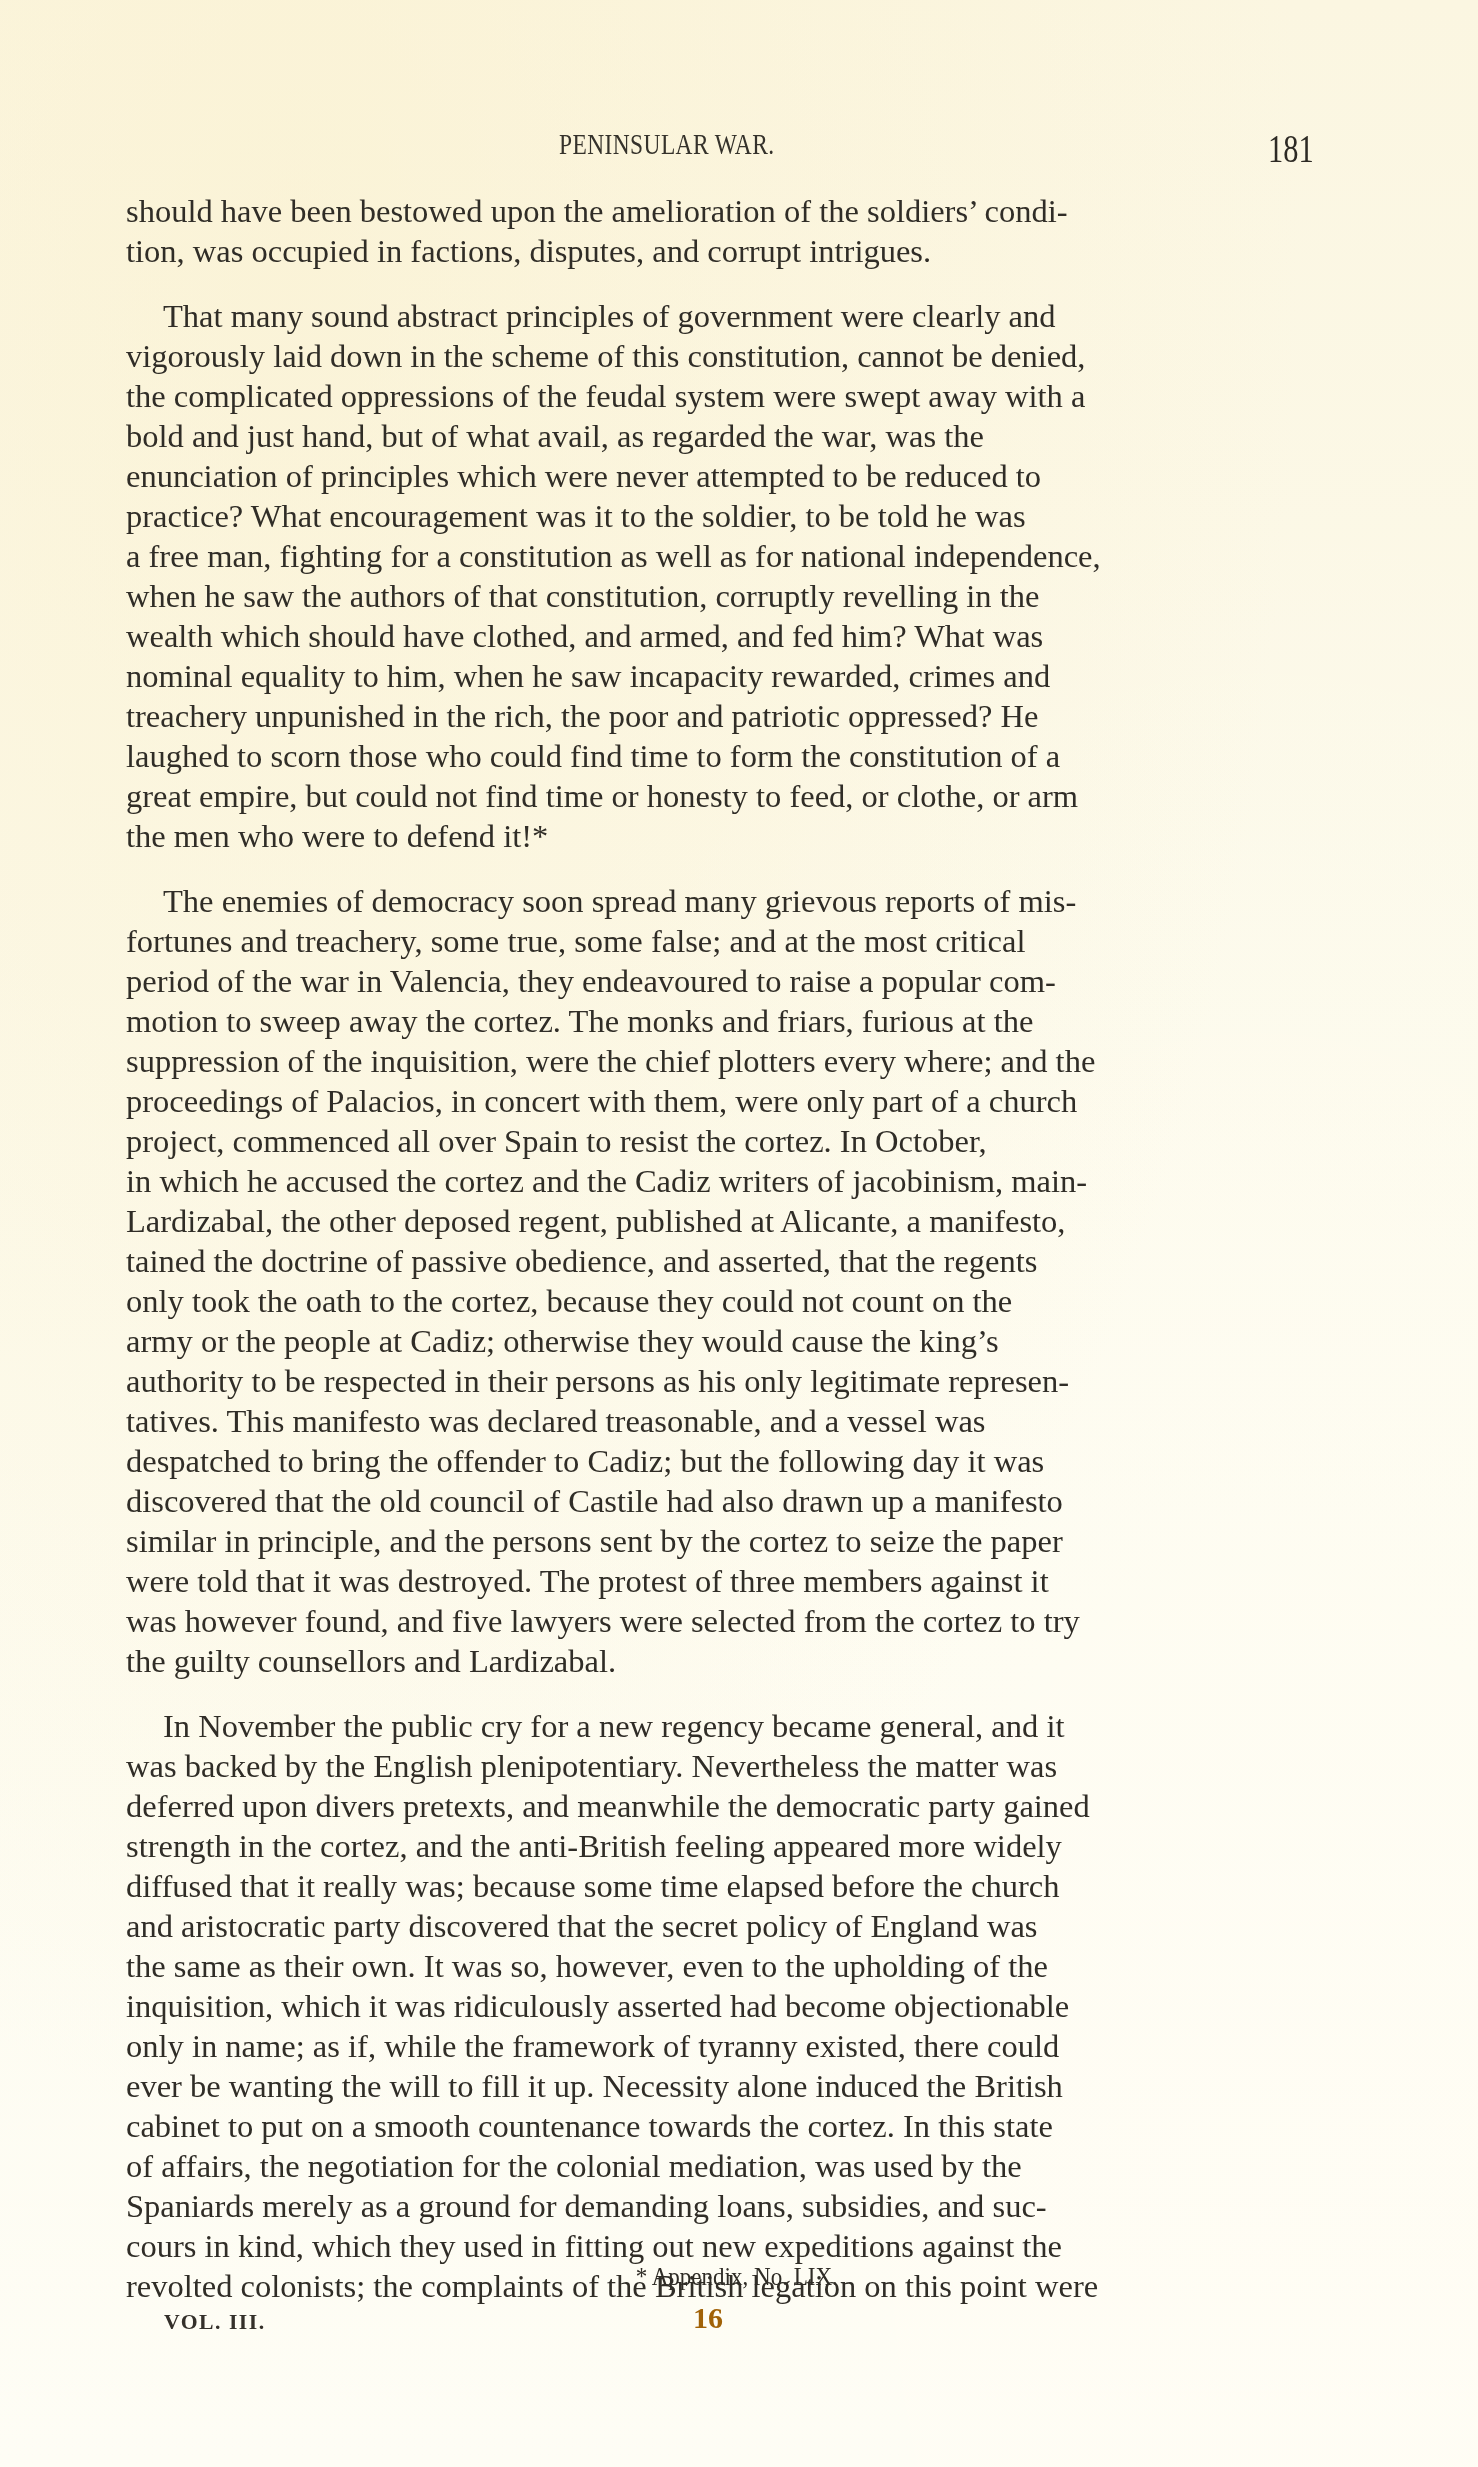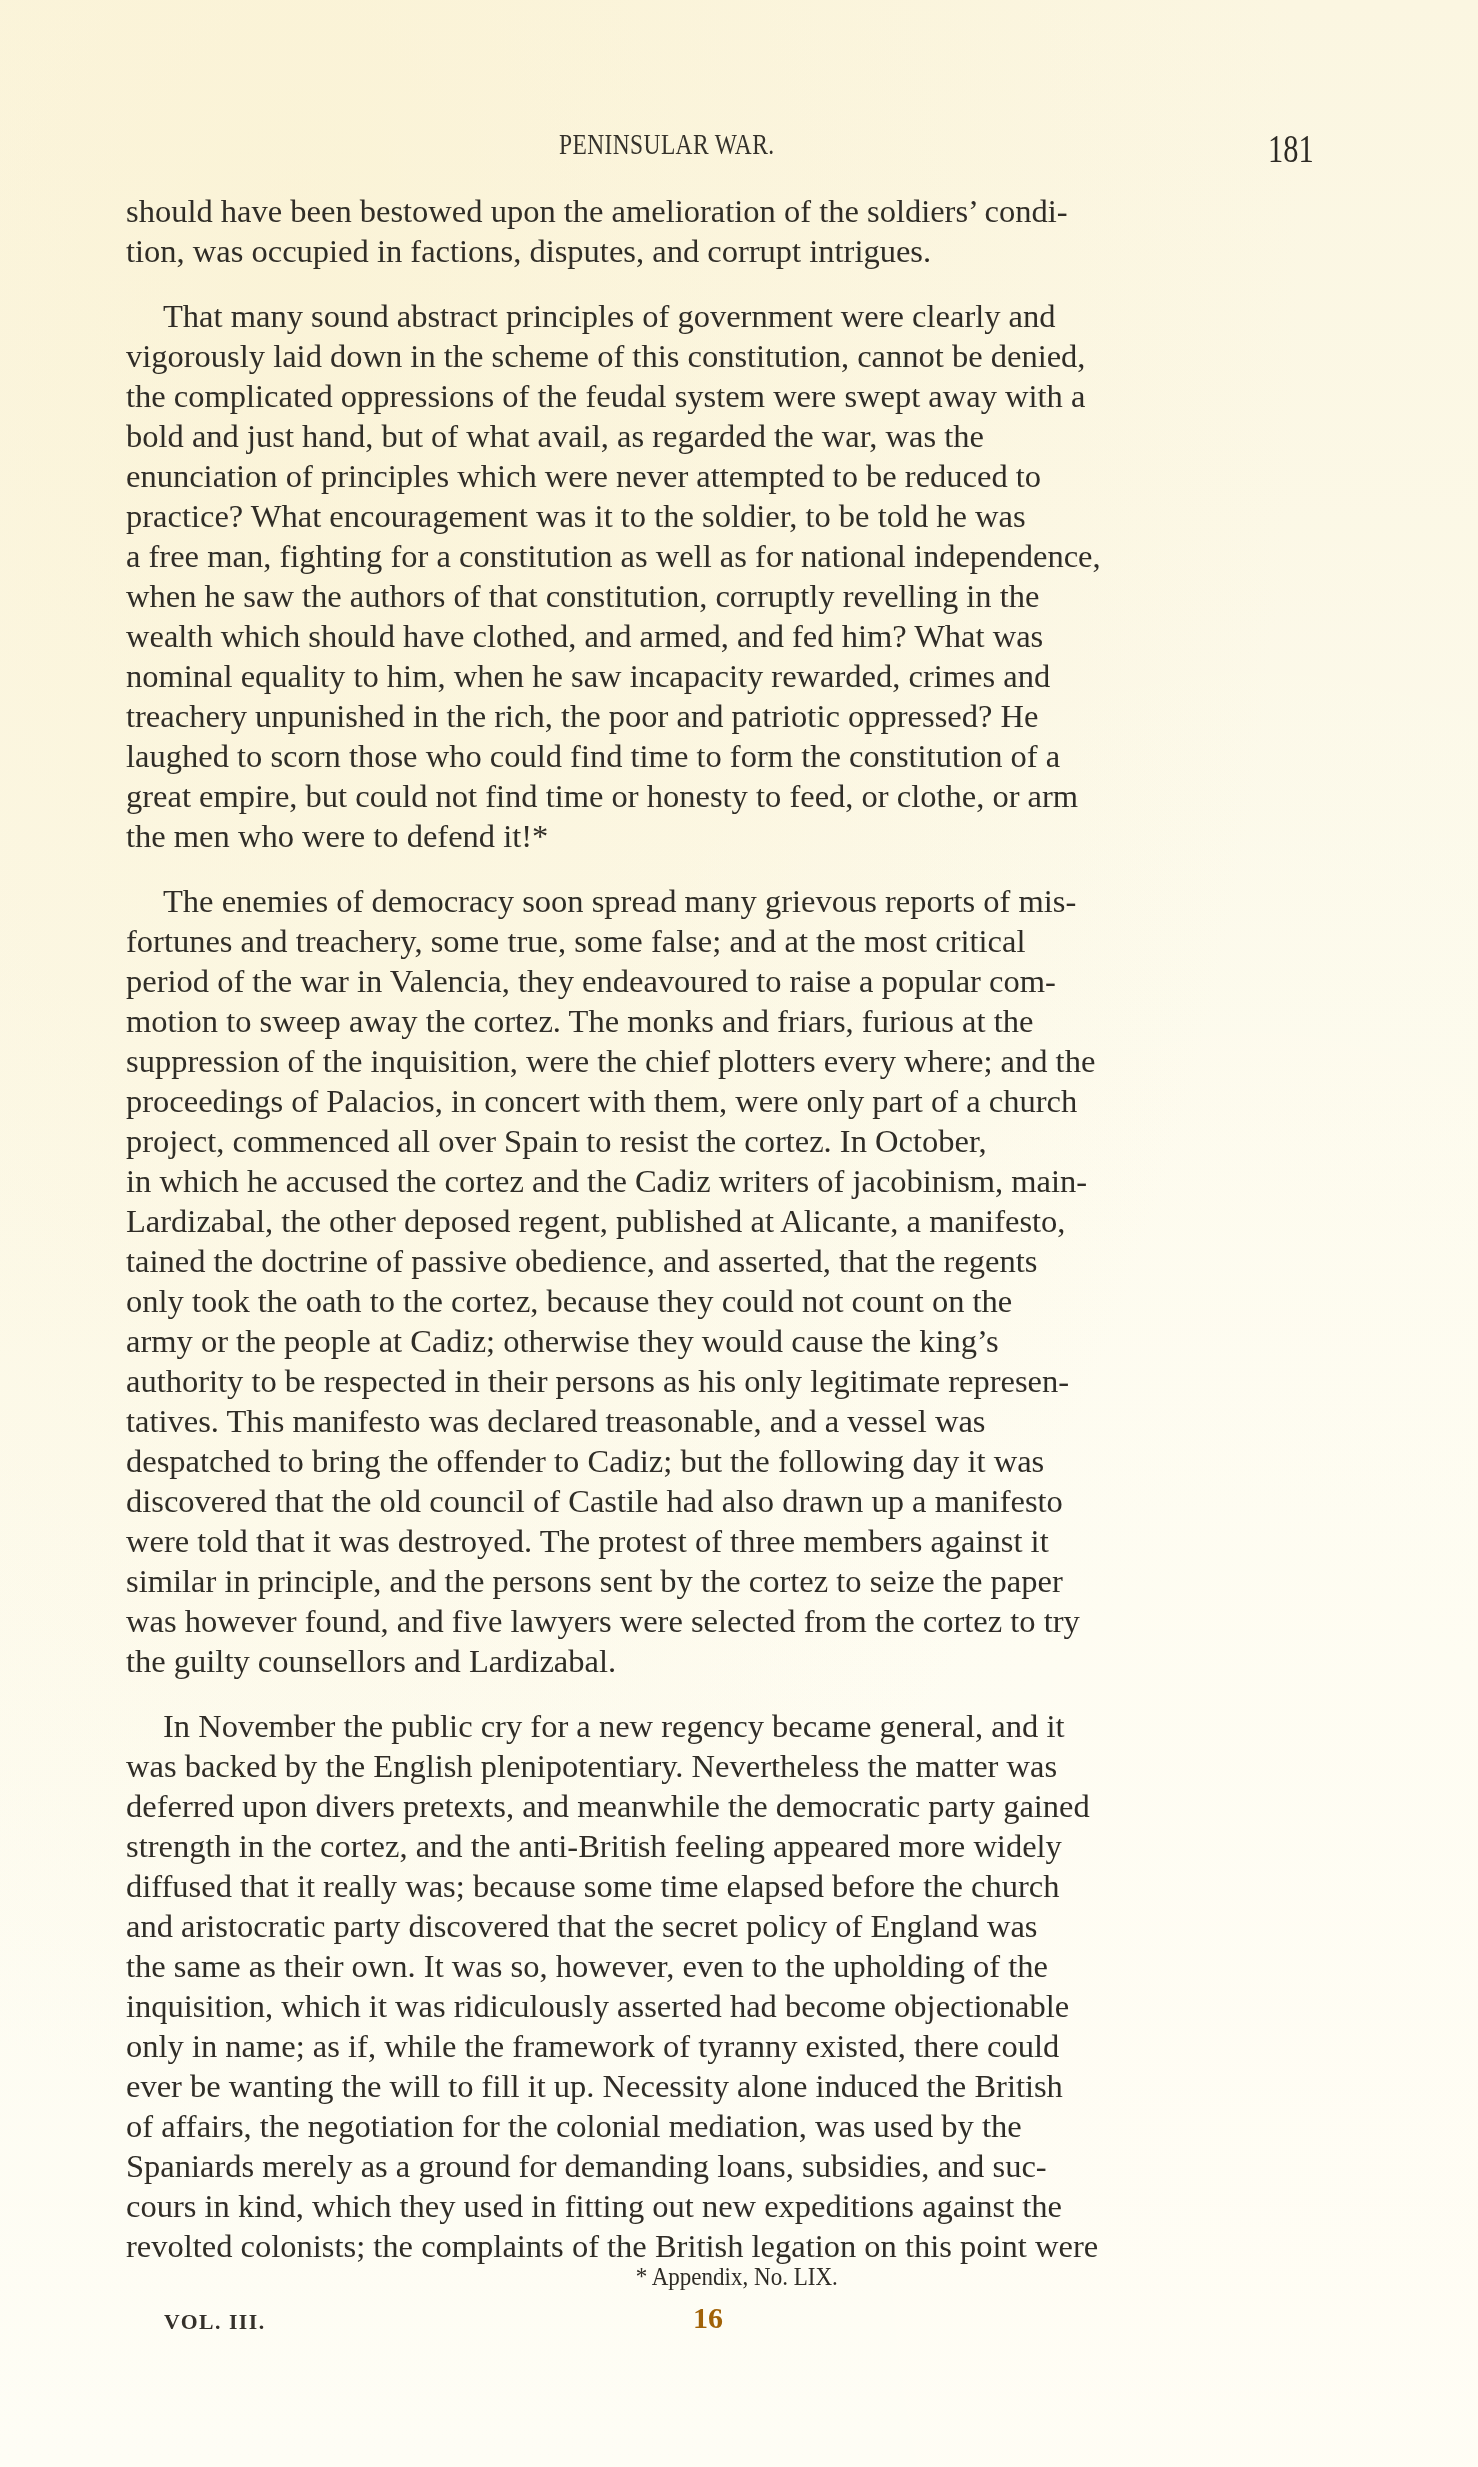--- a/index.html
+++ b/index.html
@@ -149,34 +149,35 @@
     <span class="line" style="word-spacing: 0px; text-align-last: left; text-align: left;">project, commenced all over Spain to resist the cortez. In October,</span>
     <span class="line" style="word-spacing: 0px; text-align-last: left; text-align: left;">in which he accused the cortez and the Cadiz writers of jacobinism, main-</span>
     <span class="line" style="word-spacing: 0px; text-align-last: left; text-align: left;">Lardizabal, the other deposed regent, published at Alicante, a manifesto,</span>
     <span class="line" style="word-spacing: 0px; text-align-last: left; text-align: left;">tained the doctrine of passive obedience, and asserted, that the regents</span>
     <span class="line" style="word-spacing: 0px; text-align-last: left; text-align: left;">only took the oath to the cortez, because they could not count on the</span>
     <span class="line" style="word-spacing: 0px; text-align-last: left; text-align: left;">army or the people at Cadiz; otherwise they would cause the king’s</span>
     <span class="line" style="word-spacing: 0px; text-align-last: left; text-align: left;">authority to be respected in their persons as his only legitimate represen-</span>
     <span class="line" style="word-spacing: 0px; text-align-last: left; text-align: left;">tatives. This manifesto was declared treasonable, and a vessel was</span>
     <span class="line" style="word-spacing: 0px; text-align-last: left; text-align: left;">despatched to bring the offender to Cadiz; but the following day it was</span>
     <span class="line" style="word-spacing: 0px; text-align-last: left; text-align: left;">discovered that the old council of Castile had also drawn up a manifesto</span>
+    <span class="line" style="word-spacing: 0px; text-align-last: left; text-align: left;">similar in principle, and the persons sent by the cortez to seize the paper</span>
     <span class="line" style="word-spacing: 0px; text-align-last: left; text-align: left;">were told that it was destroyed. The protest of three members against it</span>
-    <span class="line" style="word-spacing: 0px; text-align-last: left; text-align: left;">similar in principle, and the persons sent by the cortez to seize the paper</span>
     <span class="line" style="word-spacing: 0px; text-align-last: left; text-align: left;">was however found, and five lawyers were selected from the cortez to try</span>
     <span class="line last">the guilty counsellors and Lardizabal.</span>
     <span class="line indent" style="word-spacing: 0px; text-align-last: left; text-align: left;">In November the public cry for a new regency became general, and it</span>
     <span class="line" style="word-spacing: 0px; text-align-last: left; text-align: left;">was backed by the English plenipotentiary. Nevertheless the matter was</span>
     <span class="line" style="word-spacing: 0px; text-align-last: left; text-align: left;">deferred upon divers pretexts, and meanwhile the democratic party gained</span>
     <span class="line" style="word-spacing: 0px; text-align-last: left; text-align: left;">strength in the cortez, and the anti-British feeling appeared more widely</span>
     <span class="line" style="word-spacing: 0px; text-align-last: left; text-align: left;">diffused that it really was; because some time elapsed before the church</span>
     <span class="line" style="word-spacing: 0px; text-align-last: left; text-align: left;">and aristocratic party discovered that the secret policy of England was</span>
     <span class="line" style="word-spacing: 0px; text-align-last: left; text-align: left;">the same as their own. It was so, however, even to the upholding of the</span>
     <span class="line" style="word-spacing: 0px; text-align-last: left; text-align: left;">inquisition, which it was ridiculously asserted had become objectionable</span>
     <span class="line" style="word-spacing: 0px; text-align-last: left; text-align: right;">only in name; as if, while the framework of tyranny existed, there could</span>
     <span class="line" style="word-spacing: 0px; text-align-last: left; text-align: left;">ever be wanting the will to fill it up. Necessity alone induced the British</span>
+    <span class="line" style="word-spacing: 0px; text-align-last: left; text-align: left;">cabinet to put on a smooth countenance towards the cortez. In this state</span>
     <span class="line" style="word-spacing: 0px; text-align-last: left; text-align: left;">of affairs, the negotiation for the colonial mediation, was used by the</span>
     <span class="line" style="word-spacing: 0px; text-align-last: left; text-align: left;">Spaniards merely as a ground for demanding loans, subsidies, and suc-</span>
     <span class="line" style="word-spacing: 0px; text-align-last: left; text-align: left;">cours in kind, which they used in fitting out new expeditions against the</span>
     <span class="line" style="word-spacing: 0px; text-align-last: left; text-align: left;">revolted colonists; the complaints of the British legation on this point were</span>
   </div>
 
 <div class="footnote">* Appendix, No. LIX.</div>
 
 <div class="footer">
   <span class="volume-label">VOL. III.</span>

